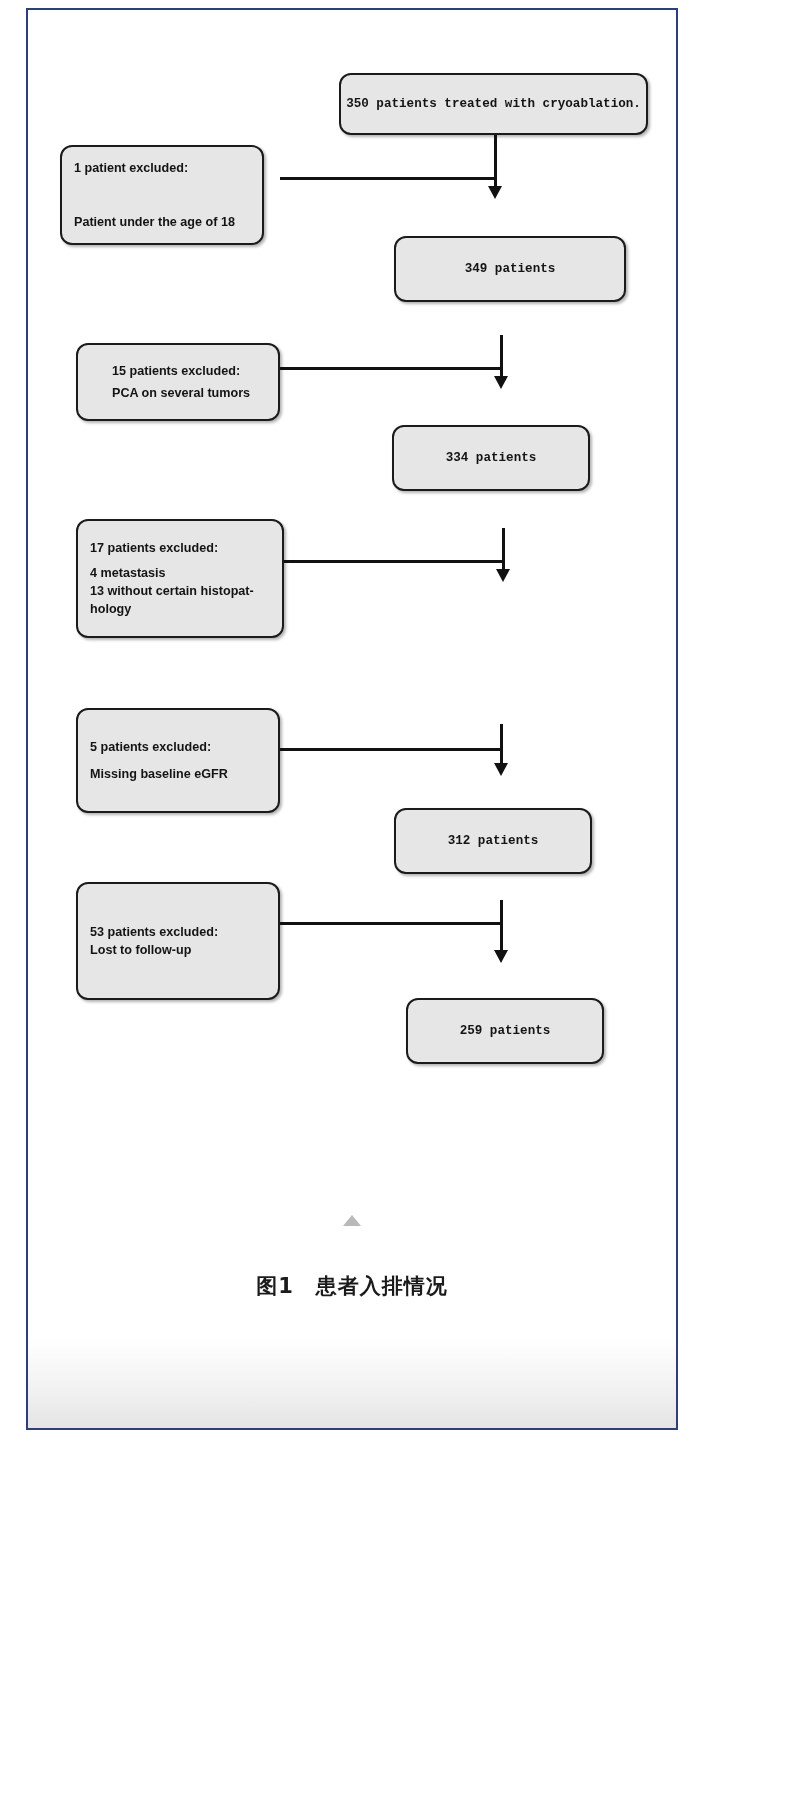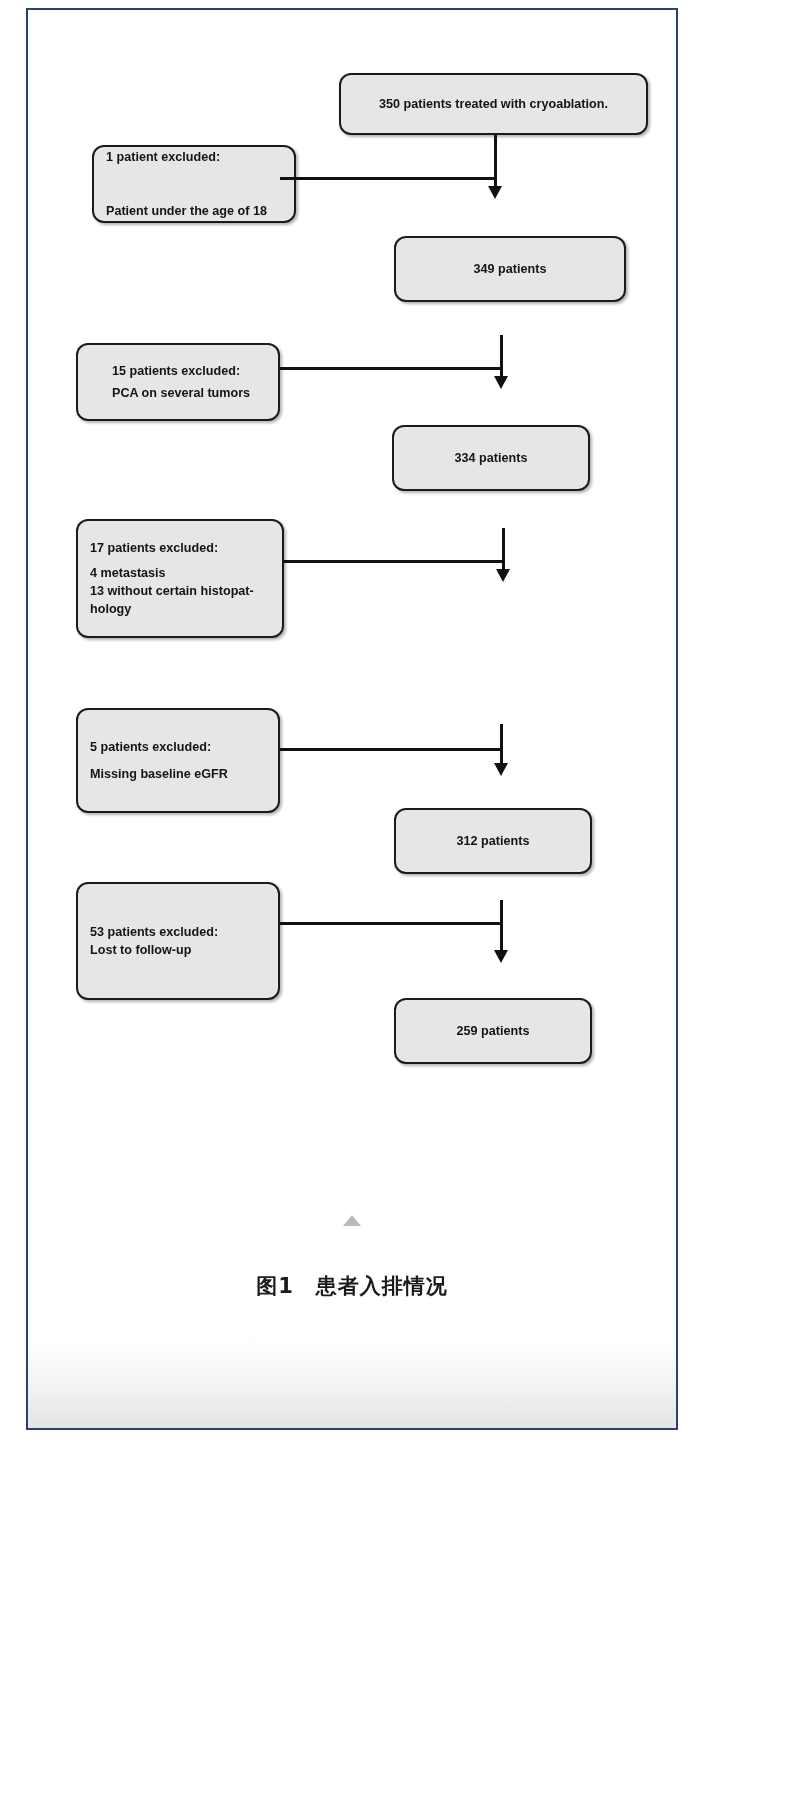--- a/index.html
+++ b/index.html
@@ -82,20 +82,21 @@
     margin-top: 5px;
   }
 
   
   .node.result {
     align-items: center;
     padding: 6px 10px;
   }
   .node.result .line {
     text-align: left;
+    font-family: Liberation Mono, monospace;
   }
 
   
   .conn {
     position: absolute;
     background: #111111;
   }
   .conn.h { height: 2.6px; }
   .conn.v { width: 2.6px; }
 
@@ -137,21 +138,21 @@
 <body>
 
 <div id="figure-page">
 
   <div class="flow-canvas">
 
     <div class="node result" style="left:311px; top:63px; width:309px; height:62px;">
       <div class="line">350 patients treated with cryoablation.</div>
     </div>
 
-    <div class="node exclusion" style="left:64px; top:135px; width:204px; height:78px;gap:32px;">
+    <div class="node exclusion" style="left:32px; top:135px; width:204px; height:100px;gap:32px;">
       <div class="line">1 patient excluded:</div>
       <div class="line">Patient under the age of 18</div>
     </div>
     <div class="conn h" style="left:252px; top:167px; width:216px;"></div>
     <div class="conn v" style="left:466px; top:125px; height:56px;"></div>
     <div class="arrowhead" style="left:460px; top:176px;"></div>
 
     <div class="node result" style="left:366px; top:226px; width:232px; height:66px;">
       <div class="line">349 patients</div>
     </div>
@@ -192,21 +193,21 @@
     </div>
 
     <div class="node exclusion tight" style="left:48px; top:872px; width:204px; height:118px;">
       <div class="line">53 patients excluded:</div>
       <div class="line">Lost to follow-up</div>
     </div>
     <div class="conn h" style="left:252px; top:912px; width:222px;"></div>
     <div class="conn v" style="left:472px; top:890px; height:56px;"></div>
     <div class="arrowhead" style="left:466px; top:940px;"></div>
 
-    <div class="node result" style="left:366px; top:988px; width:198px; height:66px;">
+    <div class="node result" style="left:378px; top:988px; width:198px; height:66px;">
       <div class="line">259 patients</div>
     </div>
 
   </div>
 
   <div id="caption-marker"></div>
 
   <div id="figure-caption">图1　患者入排情况</div>
 
   <div id="page-shading"></div>

